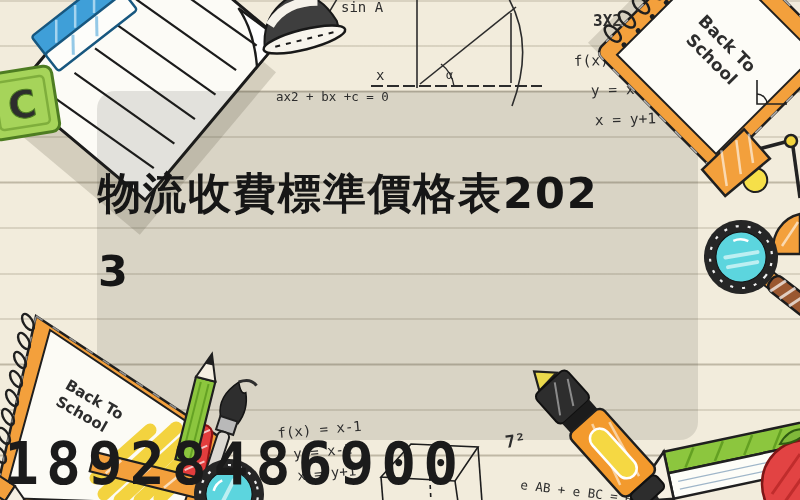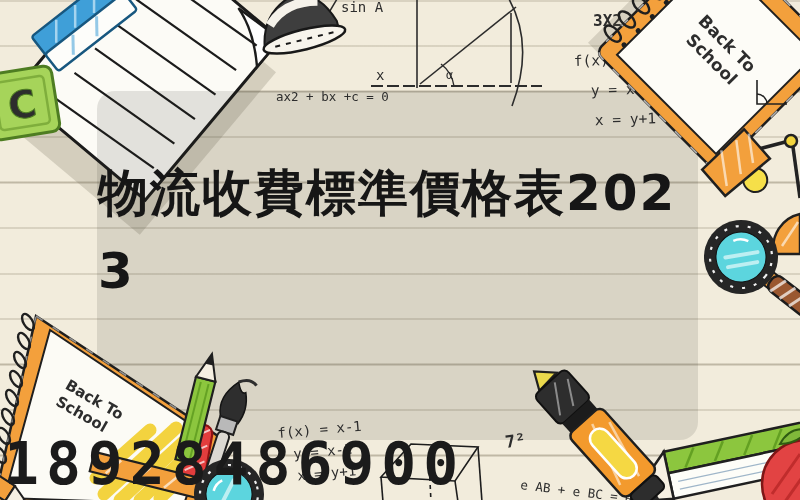--- a/index.html
+++ b/index.html
@@ -21,21 +21,21 @@
   .watermark-panel{
     position:absolute;z-index:2;
     left:97px;top:91px;width:601px;height:349px;
     background:rgba(40,40,30,0.12);
     border-radius:18px;
   }
   .over-layer{z-index:3;}
   .poster-title{
     position:absolute;z-index:4;
     left:98px;top:154px;width:620px;
-    font-size:50px;line-height:78px;letter-spacing:2px;
+    font-size:43px;line-height:78px;letter-spacing:2px;
     font-weight:600;color:#161616;
     font-family:"DejaVu Sans",sans-serif;
   }
   .phone-number{
     position:absolute;z-index:5;
     left:4px;top:430px;
     font-size:58px;letter-spacing:7px;font-weight:700;color:#1b1b1b;
     font-family:"DejaVu Sans Mono",monospace;
     white-space:nowrap;
   }

